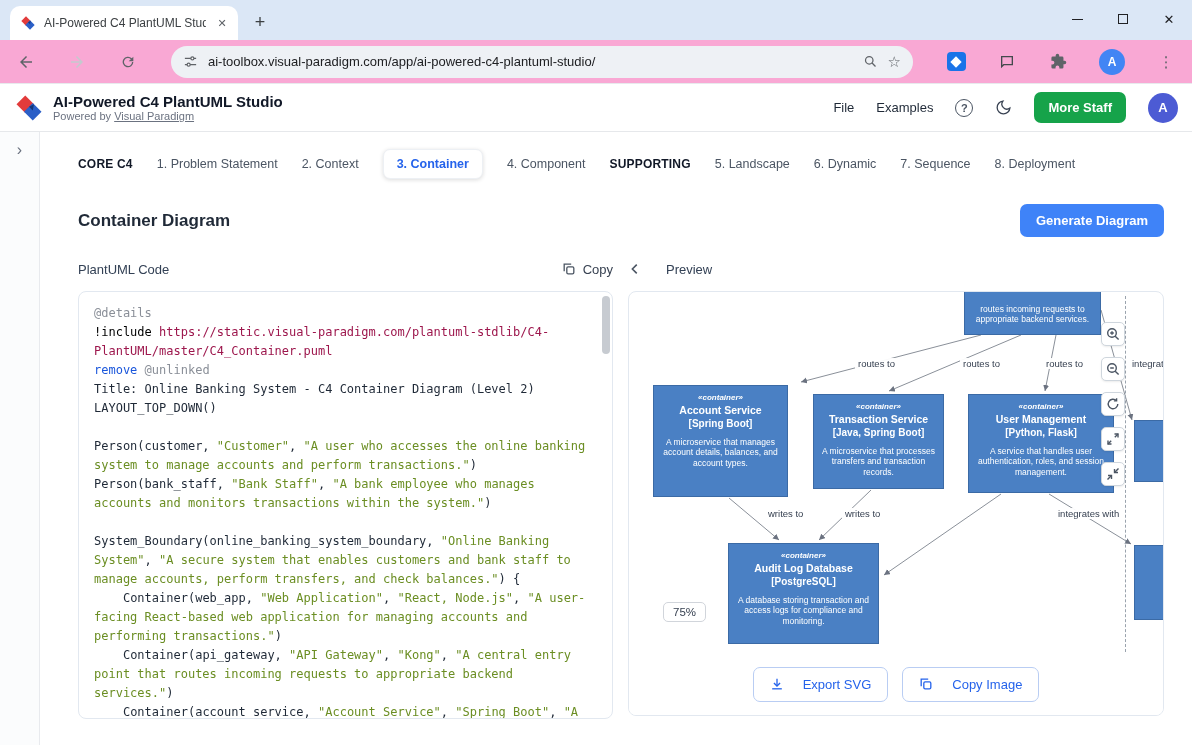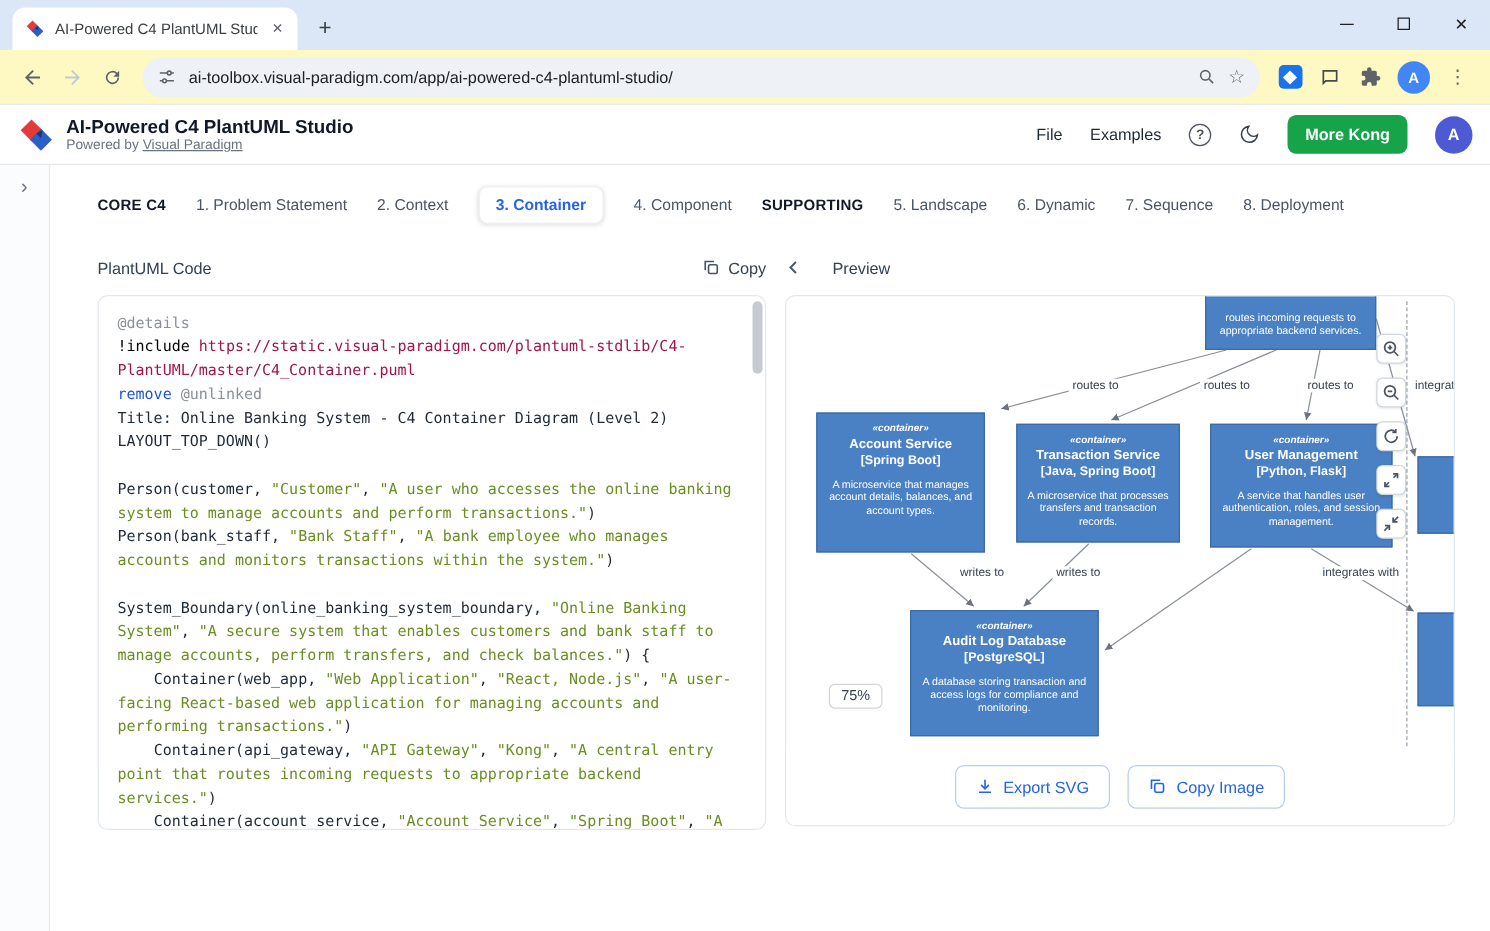--- a/index.html
+++ b/index.html
@@ -10,21 +10,21 @@
   .tabstrip { height:40px; display:flex; align-items:flex-end; padding-left:10px; position:relative; }
   .btab { width:228px; height:34px; background:#fff; border-radius:10px 10px 0 0; display:flex; align-items:center; gap:8px; padding:0 8px 0 10px; }
   .btab-title { flex:1; font-size:12px; color:#3c4043; white-space:nowrap; overflow:hidden; }
   .btab-close { font-size:11px; color:#5f6368; width:16px; height:16px; line-height:16px; text-align:center; border-radius:50%; cursor:default; }
   .newtab-btn { width:28px; height:28px; margin:0 0 4px 8px; font-size:18px; color:#3c4043; display:flex; align-items:center; justify-content:center; border-radius:50%; }
   .win-controls { position:absolute; right:0; top:0; height:38px; display:flex; }
   .win-btn { width:46px; height:38px; display:flex; align-items:center; justify-content:center; color:#202124; font-size:13px; }
   .max-box { width:10px; height:10px; border:1.2px solid #202124; }
   .min-line { width:11px; border-top:1.4px solid #202124; display:inline-block; }
 
-  .toolbar { height:44px; background:#fef9c3; display:flex; align-items:center; padding:18px 10px; gap:0; border-bottom:1px solid #e8eaed; }
+  .toolbar { height:44px; background:#f9a8d4; display:flex; align-items:center; padding:18px 10px; gap:19px; border-bottom:1px solid #e8eaed; }
   .nav-icon { width:32px; height:32px; display:flex; align-items:center; justify-content:center; border-radius:50%; }
   .omnibox { flex:1; height:32px; background:#eef1f5; border-radius:16px; display:flex; align-items:center; padding:0 12px; gap:10px; margin:0 8px; }
   .url-text { flex:1; font-size:13px; color:#202124; white-space:nowrap; overflow:hidden; }
   .glyph-icon { font-size:15px; color:#5f6368; line-height:1; }
   .ext-blue { width:19px; height:19px; background:#1a73e8; border-radius:4px; display:flex; align-items:center; justify-content:center; }
   .ext-blue span { width:8px; height:8px; background:#fff; transform:rotate(45deg); display:block; }
   .browser-avatar { width:26px; height:26px; border-radius:50%; background:#4285f4; color:#fff; font-size:12px; font-weight:bold; display:flex; align-items:center; justify-content:center; margin:0 6px; }
 
   
   .appheader { height:48px; background:#fff; border-bottom:1px solid #e6e8eb; display:flex; align-items:center; padding:0 14px; }
@@ -98,21 +98,21 @@
   .elabel { position:absolute; font-size:9.5px; color:#374151; background:rgba(255,255,255,.95); padding:0 3px; white-space:nowrap; }
   .l-routes1 { left:226px; top:66px; } .l-routes2 { left:331px; top:66px; } .l-routes3 { left:414px; top:66px; }
   .l-writes1 { left:136px; top:216px; } .l-writes2 { left:213px; top:216px; }
   .l-integrates { left:426px; top:216px; } .l-integrates2 { left:500px; top:66px; }
 
   .zoom-stack { position:absolute; right:38px; top:30px; display:flex; flex-direction:column; gap:11px; }
   .zoom-btn { width:24px; height:24px; background:#fff; border:1px solid #cfd6dd; border-radius:5px; display:flex; align-items:center; justify-content:center; box-shadow:0 1px 2px rgba(0,0,0,.08); }
   .zoom-badge { position:absolute; left:34px; top:310px; background:#fff; border:1px solid #d1d5db; border-radius:5px; padding:3px 9px; font-size:11.5px; color:#374151; }
 
   .preview-actions { position:absolute; left:0; right:0; bottom:0; height:62px; display:flex; align-items:center; justify-content:center; gap:14px; background:#fff; }
-  .action-btn { display:flex; align-items:center; gap:8px; border:1px solid #b9cdf3; color:#2563eb; border-radius:7px; padding:9px 16px; font-size:13px; background:#fff; }
+  .action-btn { display:flex; align-items:center; gap:19px; border:1px solid #b9cdf3; color:#2563eb; border-radius:7px; padding:9px 16px; font-size:13px; background:#fff; }
 </style>
 </head>
 <body>
 
 <div class="tabstrip">
   <div class="btab">
     <svg width="16" height="16" viewBox="0 0 24 24">
       <polygon points="9,2 16,9 9,16 2,9" fill="#e23b3b"></polygon>
       <polygon points="15,8 22,15 15,22 8,15" fill="#2b5fc7"></polygon>
       <polygon points="12,11 16,9 15,14" fill="#15387a"></polygon>
@@ -195,39 +195,43 @@
       </div>
     </div>
   </div>
   <div class="header-right">
     <span class="menu-item">File</span>
     <span class="menu-item">Examples</span>
     <span class="help-circle">?</span>
     <svg width="17" height="17" viewBox="0 0 24 24">
       <path d="M21 12.8A9 9 0 1 1 11.2 3a7 7 0 0 0 9.8 9.8z" fill="none" stroke="#374151" stroke-width="1.8"></path>
     </svg>
-    <button class="more-apps">More Kong</button>
+    <button class="more-apps">More Staff</button>
     <div class="app-avatar">A</div>
   </div>
 </div>
 
 <div class="app-main">
   <aside class="rail">
     <span class="rail-chevron">›</span>
   </aside>
 
   <div class="content">
 
     <div class="nav-row">
       <span class="nav-section-label">CORE C4</span>
       <div class="tab-group"><div class="tab-item">1. Problem Statement</div><div class="tab-item">2. Context</div><div class="tab-item active">3. Container</div><div class="tab-item">4. Component</div></div>
       <span class="nav-section-label">SUPPORTING</span>
       <div class="tab-group"><div class="tab-item">5. Landscape</div><div class="tab-item">6. Dynamic</div><div class="tab-item">7. Sequence</div><div class="tab-item">8. Deployment</div></div>
     </div>
 
+    <div class="page-head">
+      <h1 class="page-title">Container Diagram</h1>
+      <button class="generate-btn">Generate Diagram</button>
+    </div>
 
     <div class="panel-row">
 
       <div class="panel-col-left">
         <div class="panel-head">
           <span class="panel-label">PlantUML Code</span>
           <button class="copy-btn">
             <svg width="14" height="14" viewBox="0 0 16 16" fill="none" stroke="#4b5563" stroke-width="1.5">
               <rect x="5.5" y="5.5" width="8" height="8" rx="1.5"></rect>
                 <path d="M10.5 2.5h-8v8"></path>

